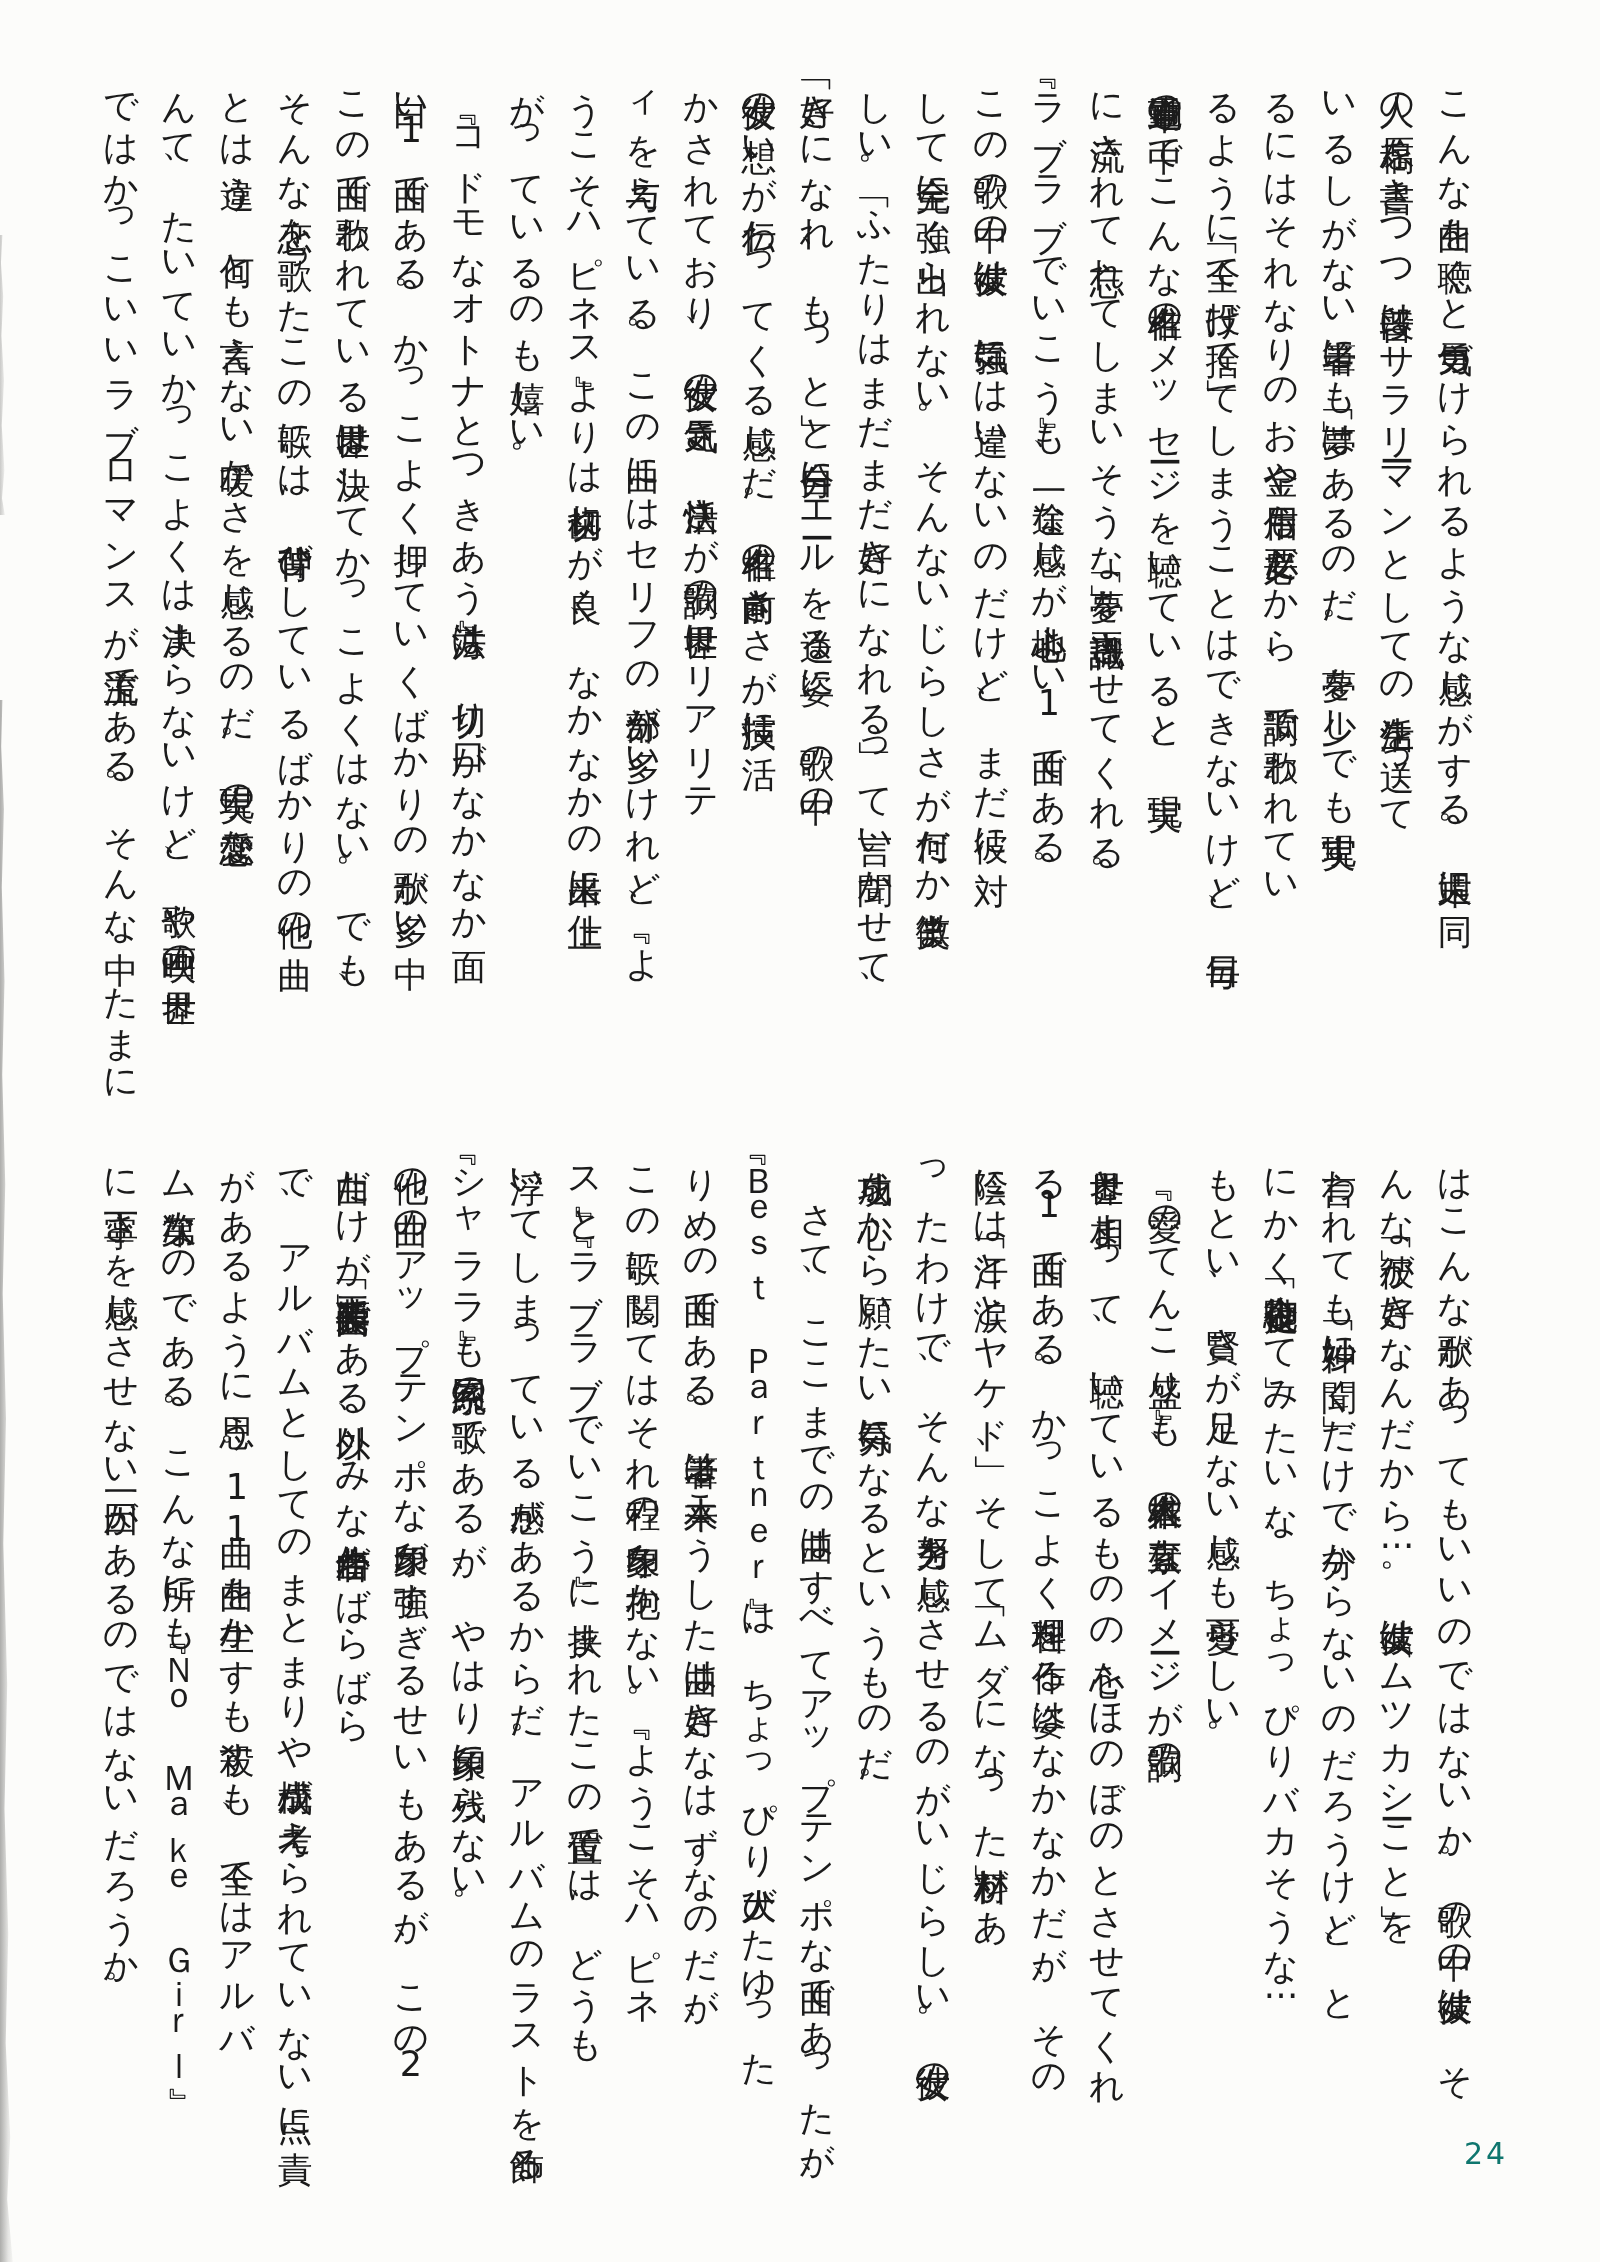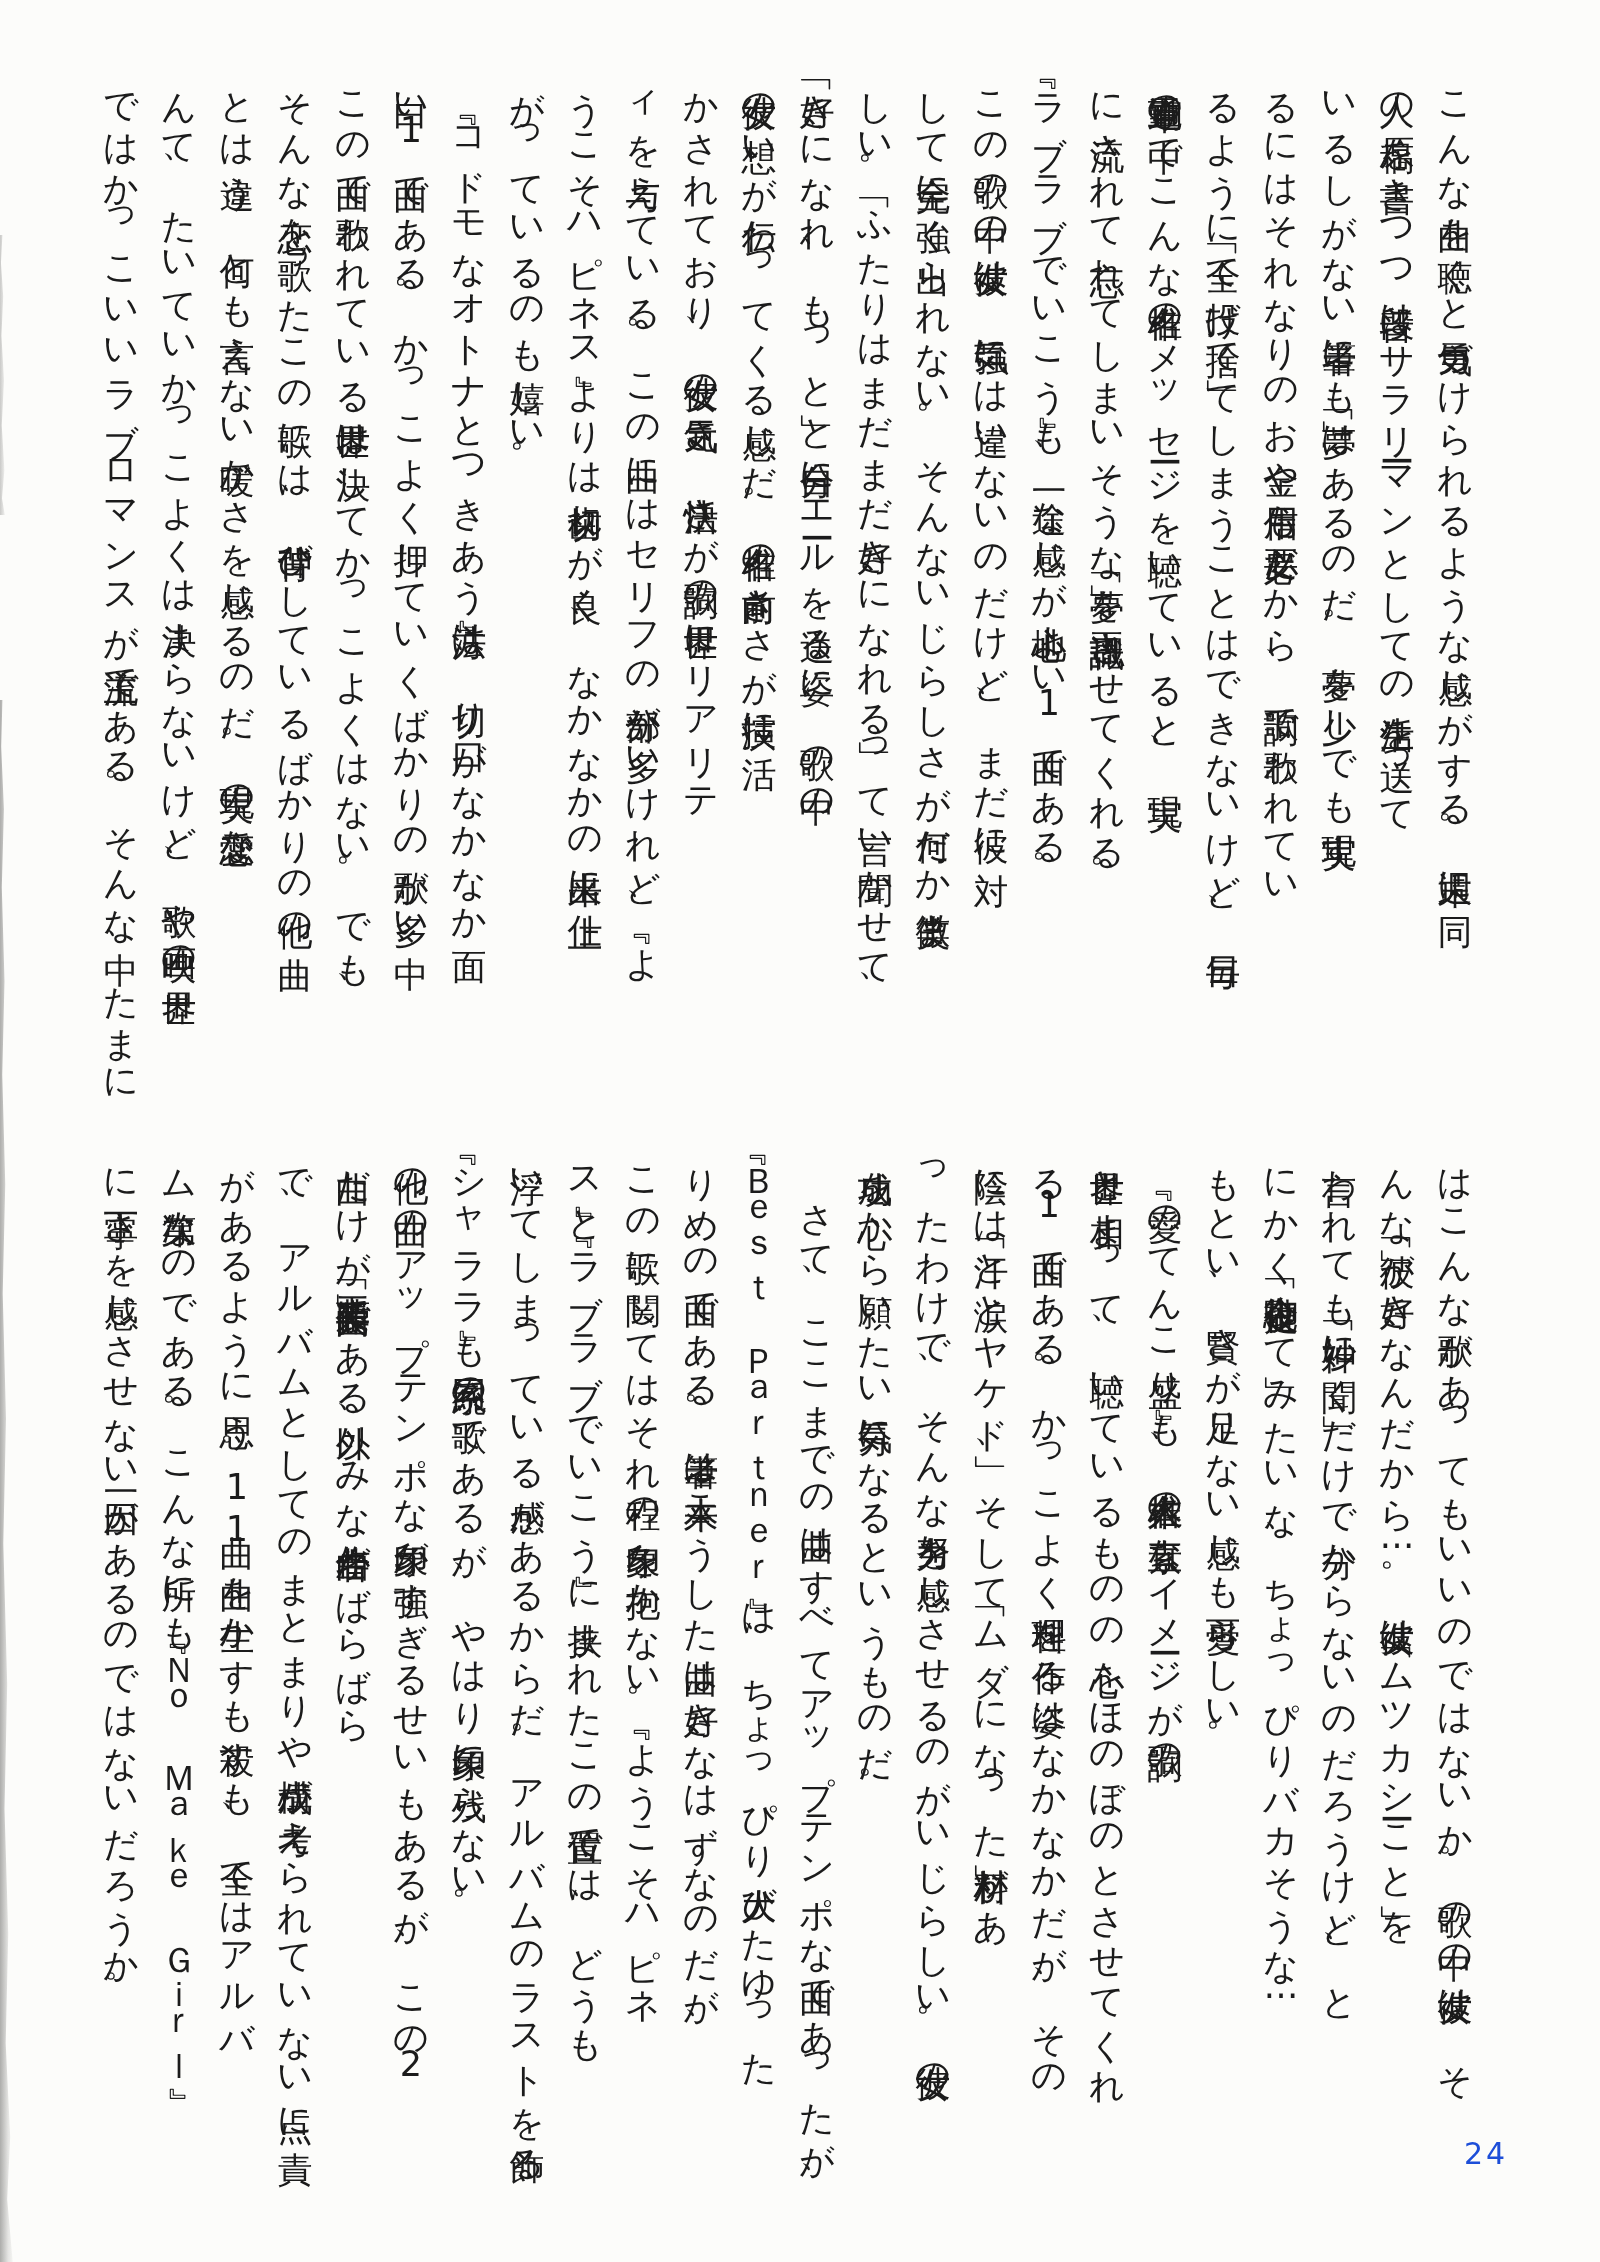--- a/index.html
+++ b/index.html
@@ -32,21 +32,21 @@
   .block-bottom { top: 1144px; }
   .tcol {
     white-space: nowrap;
   }
   .page-number {
     position: absolute;
     left: 1464px;
     top: 2136px;
     font-size: 30px;
     letter-spacing: 3px;
-    color: #1d4ed8;
+    color: #0f766e;
     text-align: center;
   }
   
   .scan-edge {
     position: absolute;
     left: 0;
     pointer-events: none;
   }
   .edge-upper {
     top: 235px;

